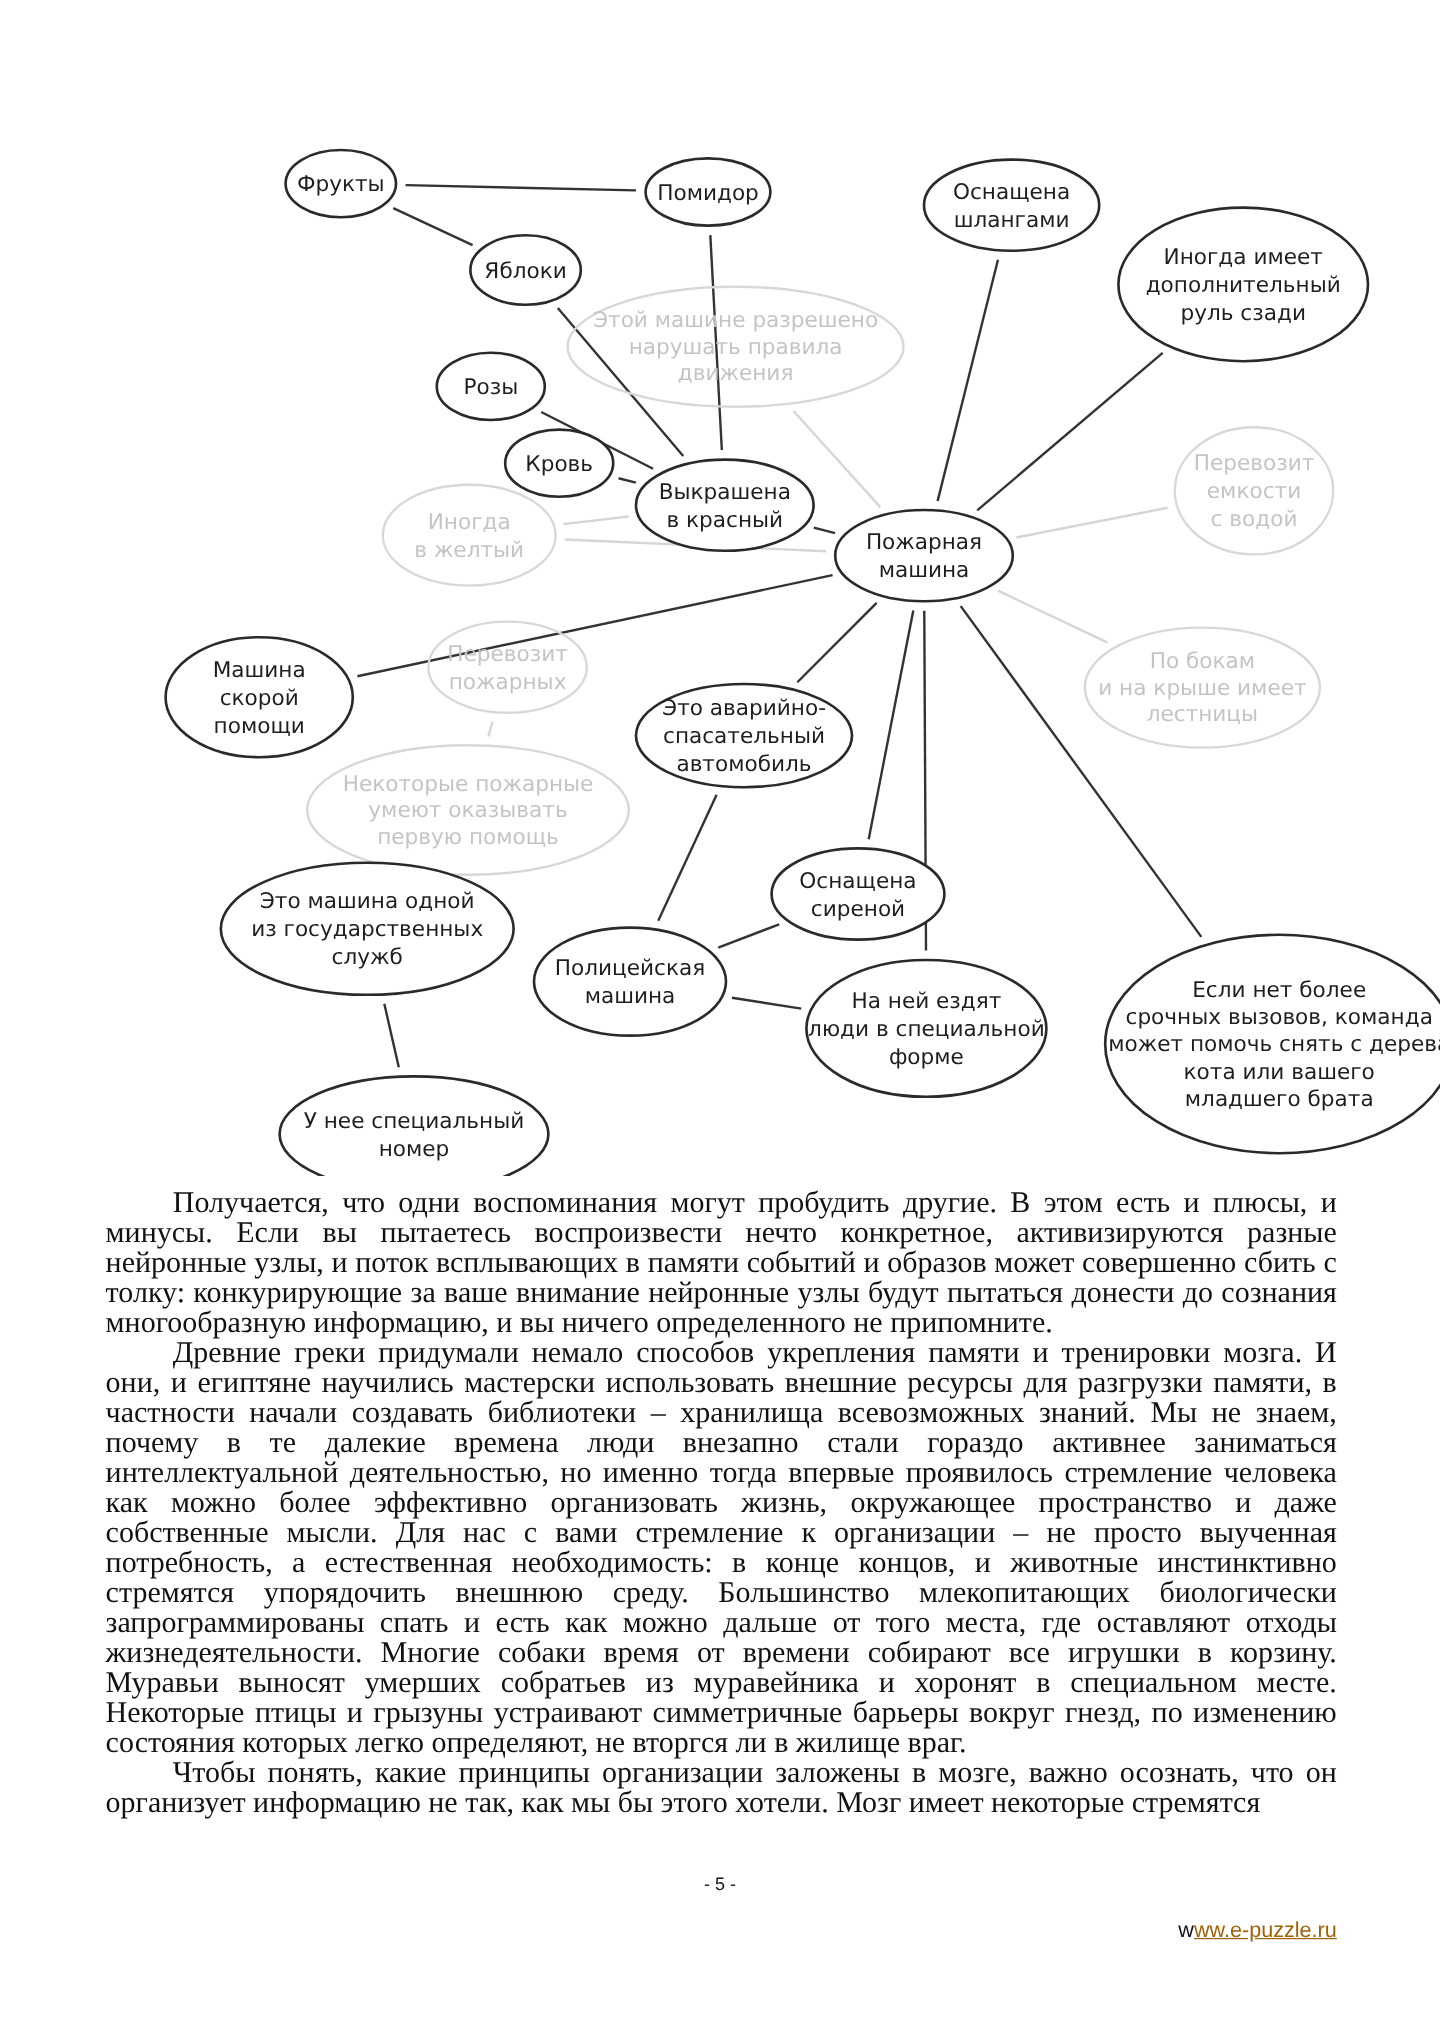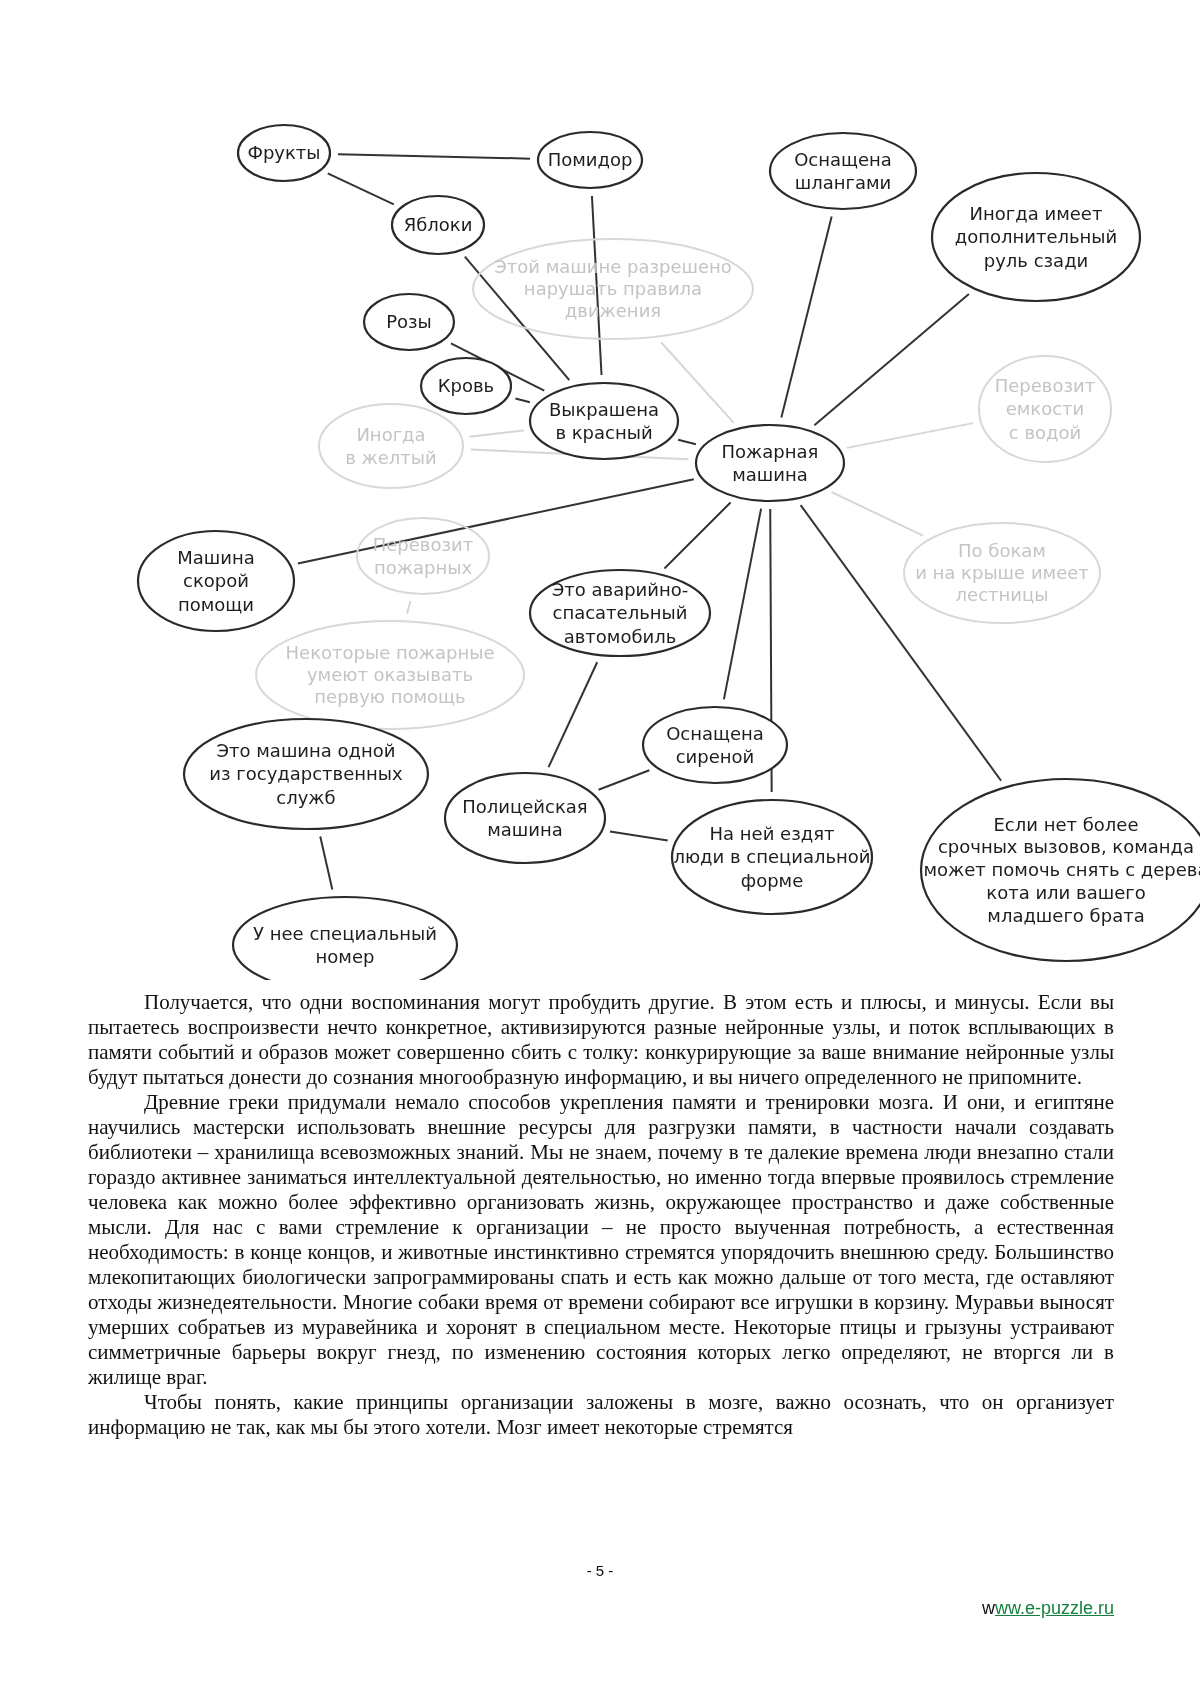--- a/index.html
+++ b/index.html
@@ -7,34 +7,34 @@
   #diagram { position: absolute; left: 0; top: 0; width: 1200px; height: 980px; }
   #diagram text { font-family: "DejaVu Sans", sans-serif; font-size: 18px; }
   .node-dark ellipse { fill: #ffffff; stroke: #2a2a2a; stroke-width: 2.2; }
   .node-dark text { fill: #1e1e1e; }
   .node-faint ellipse { fill: none; stroke: #d8d8d8; stroke-width: 2; }
   .node-faint text { fill: #c4c4c4; }
   .edge-dark { stroke: #333333; stroke-width: 2; }
   .edge-faint { stroke: #d6d6d6; stroke-width: 2; }
   #body-text {
     position: absolute; left: 88px; top: 990px; width: 1026px;
-    font-family: "Liberation Serif", serif; font-size: 21px; line-height: 25px;
+    font-family: "Liberation Serif", serif; font-size: 25px; line-height: 25px;
     color: #111111; text-align: justify;
   }
   #body-text p { margin: 0; text-indent: 56px; }
   #page-number {
     position: absolute; left: 0; width: 1200px; top: 1562px; text-align: center;
     font-family: "Liberation Sans", sans-serif; font-size: 15px; color: #111;
   }
   #site-link {
     position: absolute; right: 86px; top: 1598px;
     font-family: "Liberation Sans", sans-serif; font-size: 18px;
   }
   #site-link .prefix { color: #111; }
-  #site-link .url { color: #15803d; text-decoration: underline; }
+  #site-link .url { color: #a16207; text-decoration: underline; }
 </style>
 </head>
 <body>
 
 <svg id="diagram" viewBox="0 0 1200 980" xmlns="http://www.w3.org/2000/svg">
   <g id="edges-layer">
       <line x1="337.96545714462275" y1="154.23450392160902" x2="530.0489553603229" y2="158.62857087425576" class="edge-dark"></line>
       <line x1="327.7278815323081" y1="173.44420435276743" x2="393.80455815577244" y2="204.3371960208806" class="edge-dark"></line>
       <line x1="464.83654134349695" y1="256.6865186947314" x2="569.3164105149624" y2="380.04829193332915" class="edge-dark"></line>
       <line x1="591.9297923964563" y1="195.9768439625062" x2="601.5339558684998" y2="375.02589154846123" class="edge-dark"></line>

